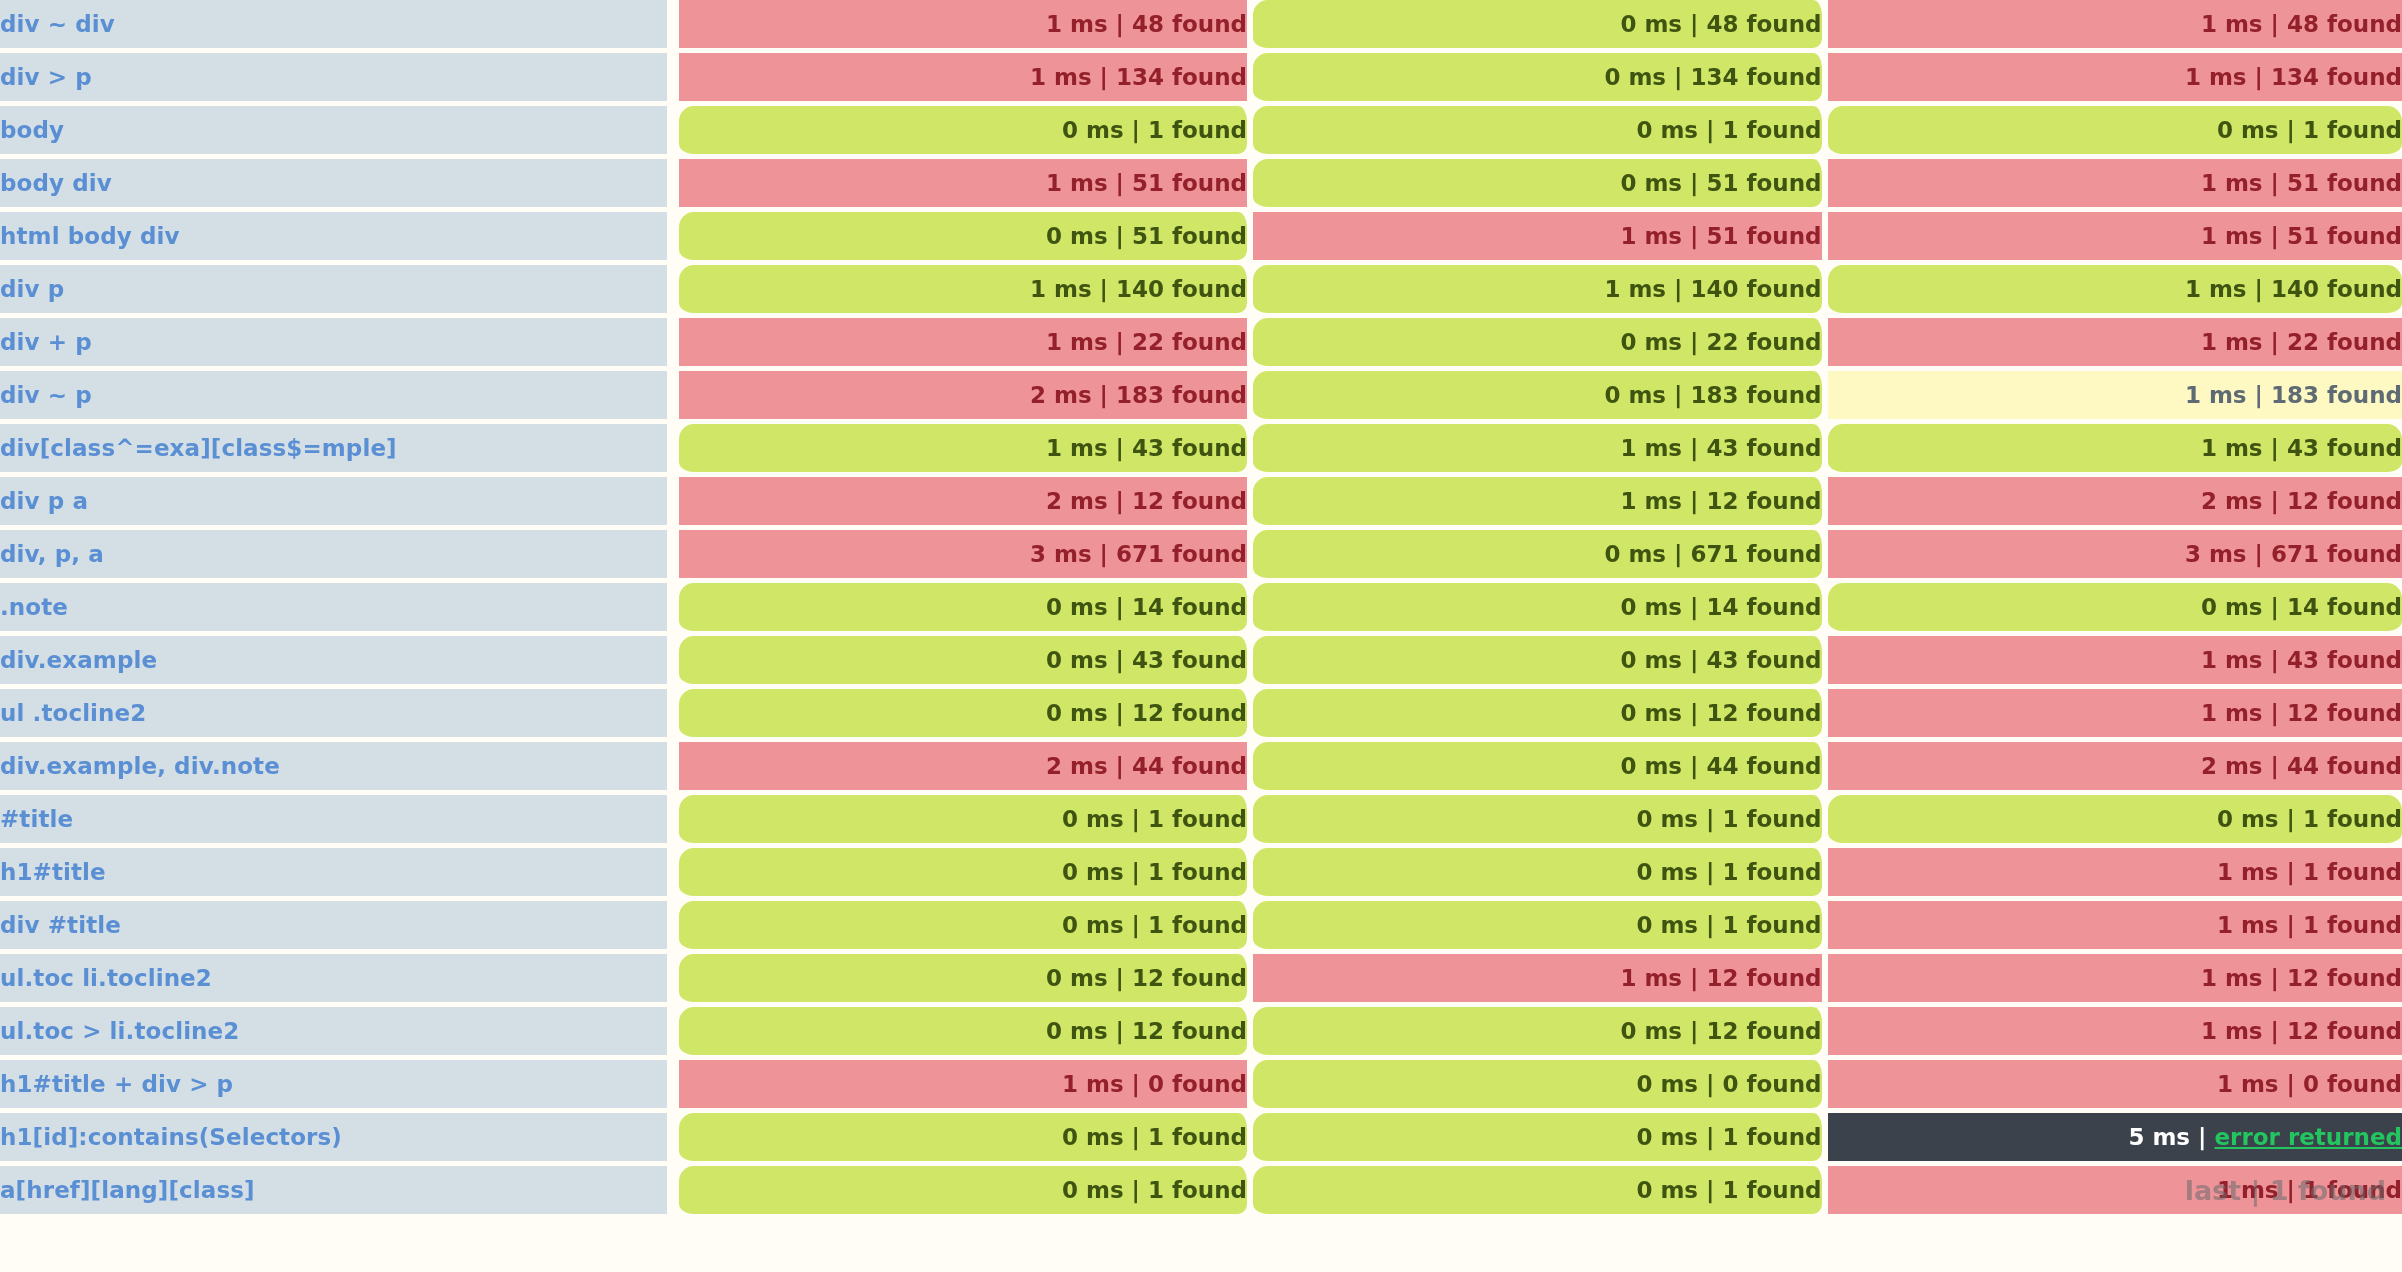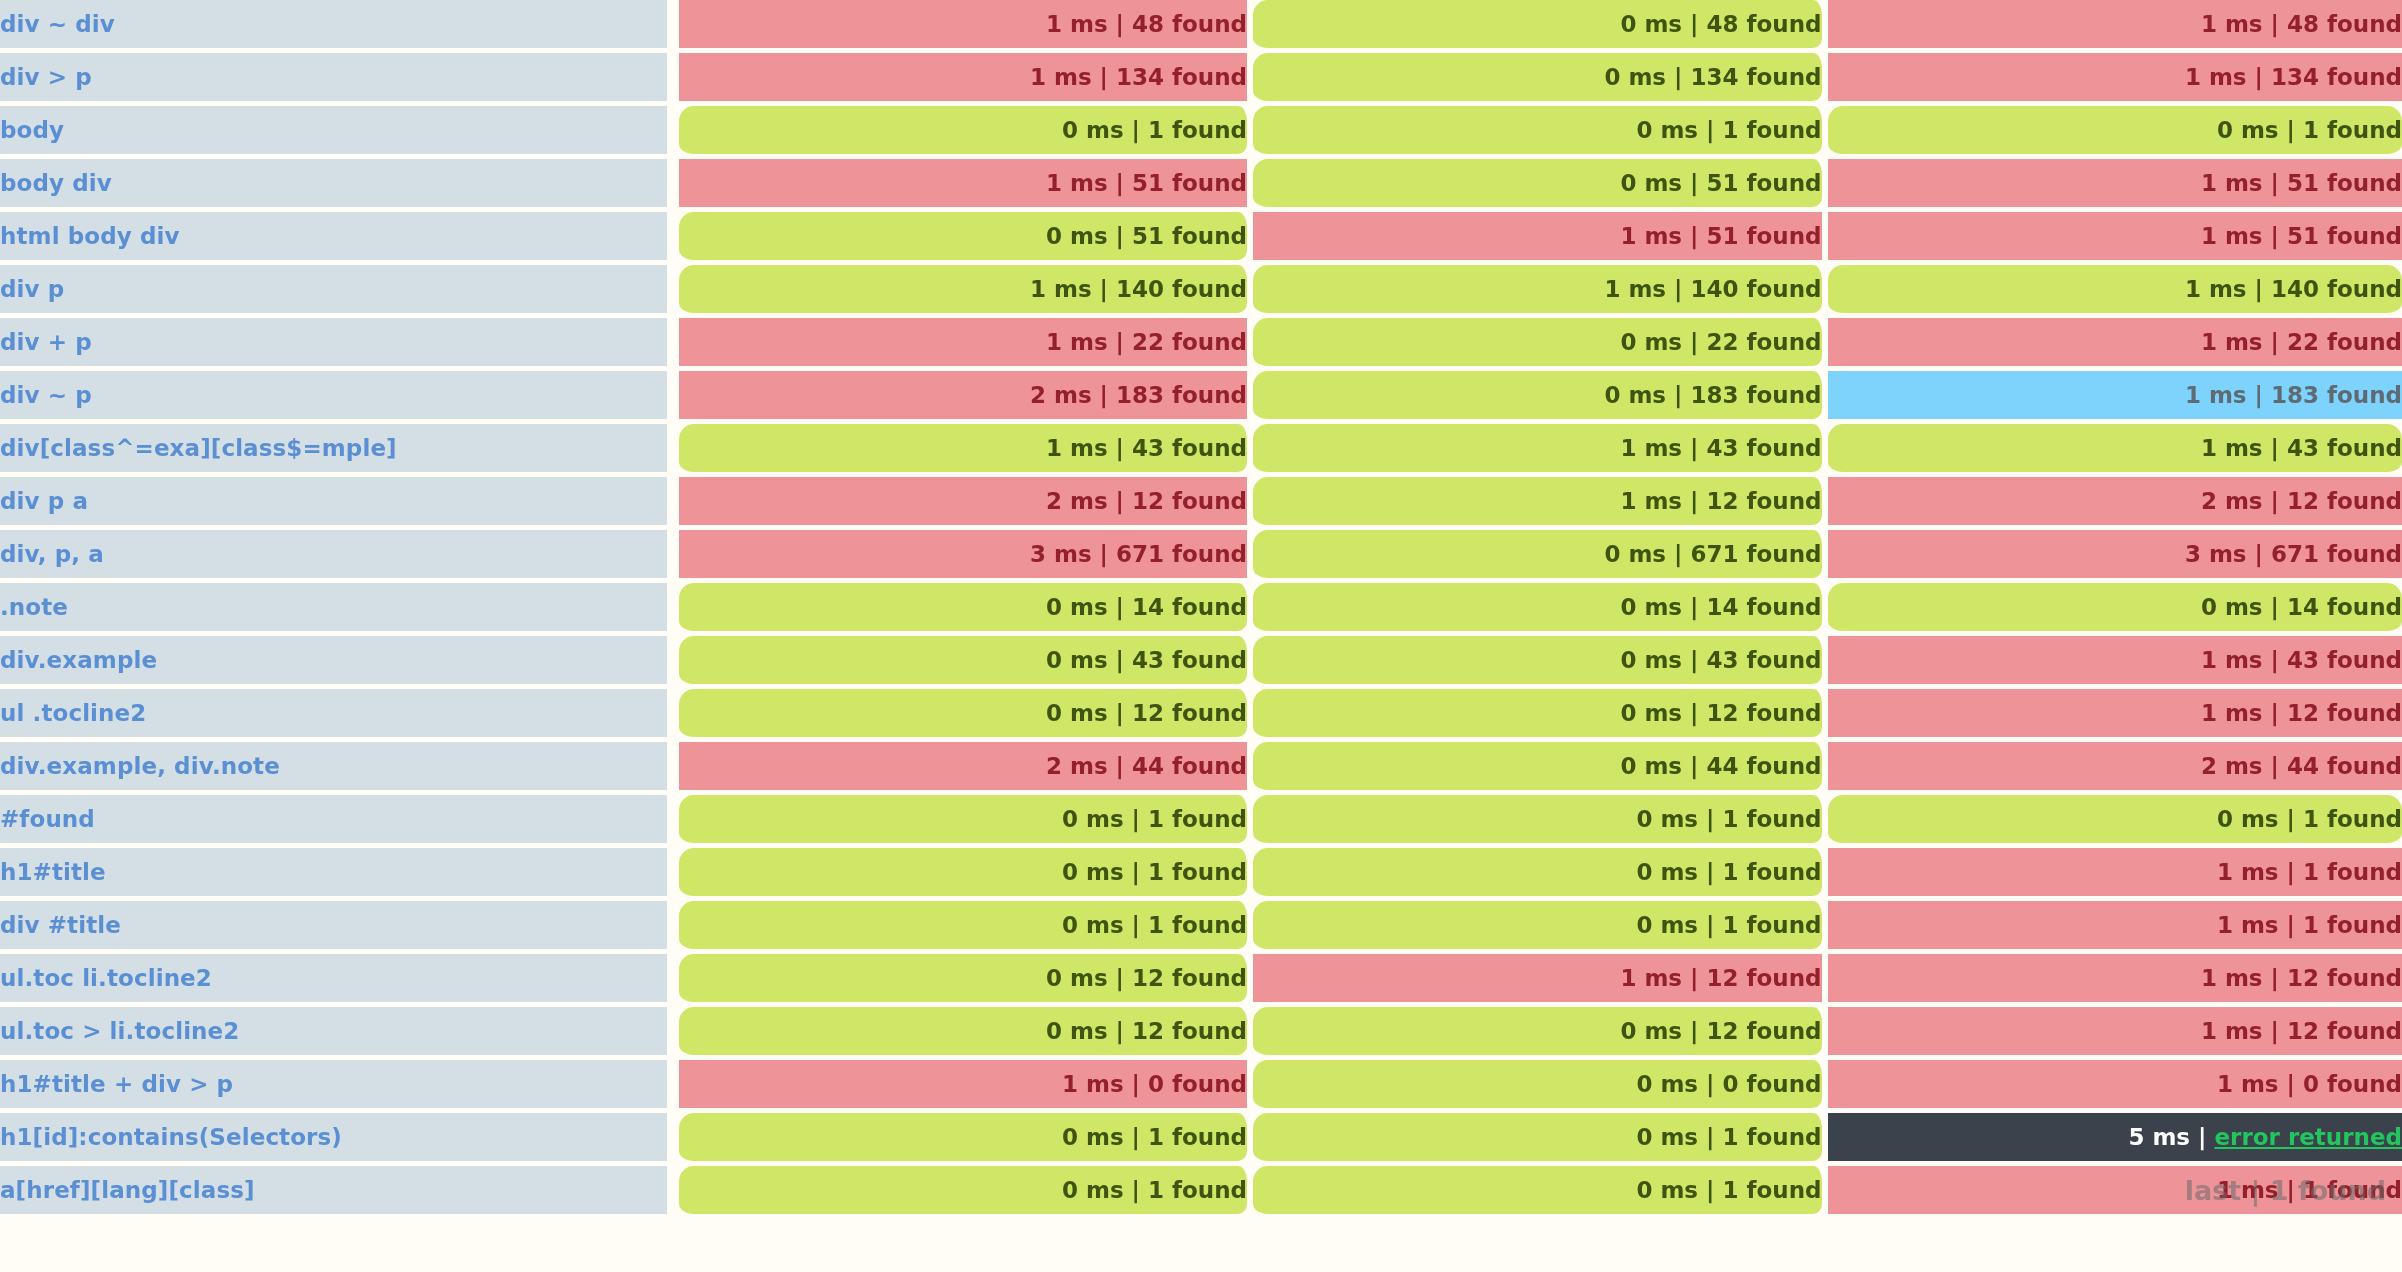--- a/index.html
+++ b/index.html
@@ -43,21 +43,21 @@
     text-align:right;
     padding-right:16px;
     border-right:6px solid #fffdf5;
     border-bottom:5px solid #fffdf5;
     position:relative;
     white-space:nowrap;
   }
   .res.last{border-right:0;}
   .res.fast{background:#cfe667;color:#3f5410;border-radius:15px;}
   .res.slow{background:#ee9499;color:#93202a;text-align:right;}
-  .res.neutral{background:#7dd3fc;color:#5e6b74;}
+  .res.neutral{background:#fef9c3;color:#5e6b74;}
   .res.error{background:#3b424b;color:#ffffff;}
   .res.error .err-link{
     color:#22c55e;
     text-decoration:underline;
     cursor:pointer;
   }
   
   .ghost{
     position:absolute;
     right:16px;
@@ -166,21 +166,21 @@
         <td class="res fast"><span>0 ms | 12 found</span></td>
         <td class="res slow last"><span>1 ms | 12 found</span></td>
       </tr>
       <tr>
         <td class="sel">div.example, div.note</td>
         <td class="res slow"><span>2 ms | 44 found</span></td>
         <td class="res fast"><span>0 ms | 44 found</span></td>
         <td class="res slow last"><span>2 ms | 44 found</span></td>
       </tr>
       <tr>
-        <td class="sel">#found</td>
+        <td class="sel">#title</td>
         <td class="res fast"><span>0 ms | 1 found</span></td>
         <td class="res fast"><span>0 ms | 1 found</span></td>
         <td class="res fast last"><span>0 ms | 1 found</span></td>
       </tr>
       <tr>
         <td class="sel">h1#title</td>
         <td class="res fast"><span>0 ms | 1 found</span></td>
         <td class="res fast"><span>0 ms | 1 found</span></td>
         <td class="res slow last"><span>1 ms | 1 found</span></td>
       </tr>

